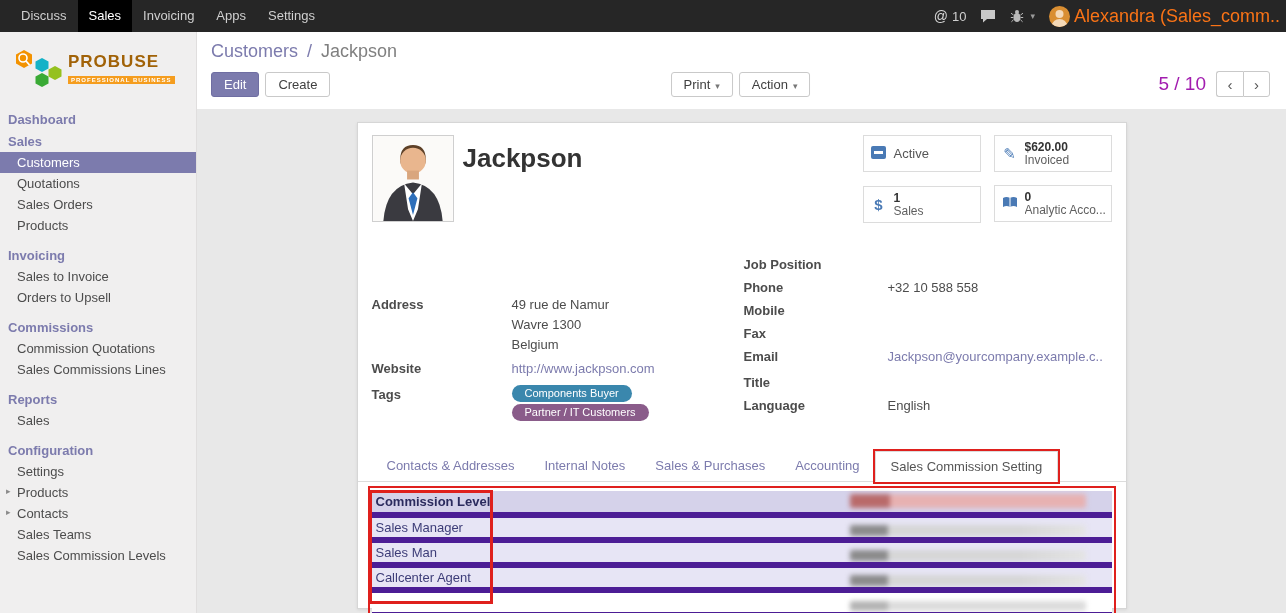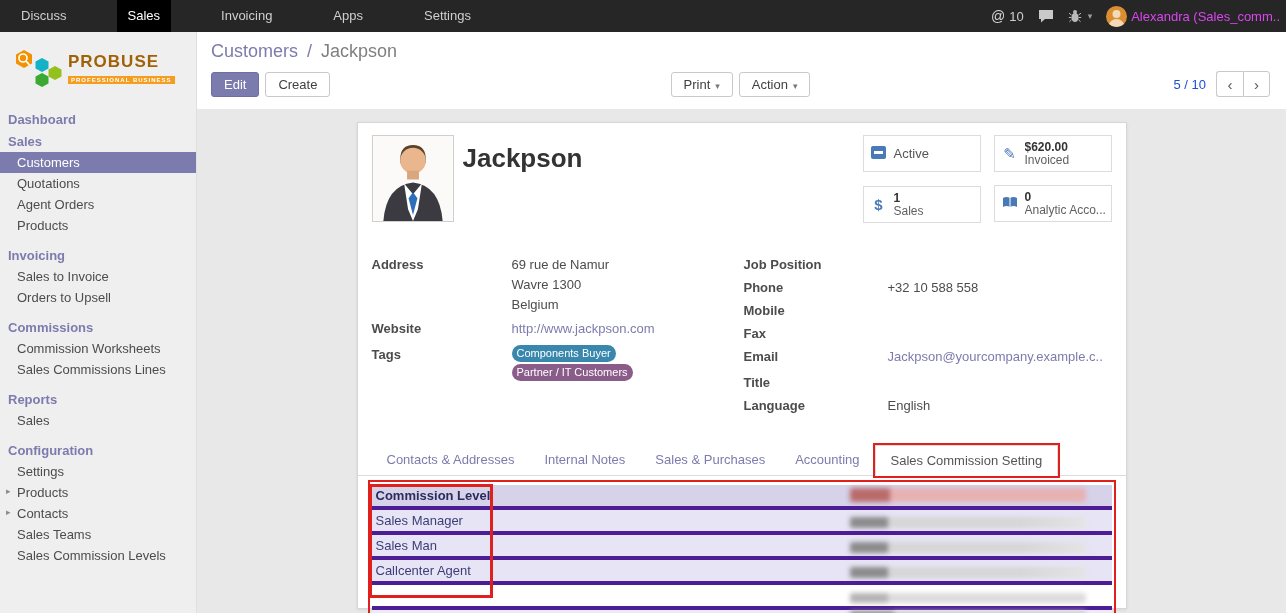--- a/index.html
+++ b/index.html
@@ -1,29 +1,29 @@
 <!DOCTYPE html>
 <html><head>
 <meta charset="utf-8">
 <style>
   * { margin:0; padding:0; box-sizing:border-box; }
   html,body { width:1286px; height:613px; overflow:hidden; }
   body { font-family:"Liberation Sans", sans-serif; background:#e8e8e8; font-size:13px; color:#4c4c4c; }
 
   
   .topbar { height:32px; background:#262626; display:flex; align-items:center; justify-content:space-between; padding:0 6px 0 10px; }
-  .tb-menus { display:flex; height:32px;gap:39px; }
+  .tb-menus { display:flex; height:32px; }
   .tb-menu { color:#cfcfcf; padding:0 11px; line-height:32px; cursor:pointer; font-size:13px; }
   .tb-menu.active { background:#000; color:#fff; }
   .tb-right { display:flex; align-items:center; color:#cfcfcf; gap:14px; }
   .tb-item { display:flex; align-items:center; gap:4px; cursor:pointer; }
   .at-glyph { font-size:14px; color:#d8d8d8; }
   .tb-caret { font-size:9px; color:#9a9a9a; margin-left:2px; }
   .user-avatar { width:21px; height:21px; border-radius:50%; background:#d98e32; display:inline-flex; align-items:center; justify-content:center; overflow:hidden; }
-  .tb-user-name { color:#d946ef; font-size:13px; white-space:nowrap; }
+  .tb-user-name { color:#f97316; font-size:18px; white-space:nowrap; }
 
   
   .app { display:flex; height:581px; }
   .sidebar { width:197px; background:#f0efef; border-right:1px solid #e0dede; flex-shrink:0; }
   .main { flex:1; display:flex; flex-direction:column; background:#e8e8e8; }
 
   
   .logo { padding:14px 8px 16px 12px; display:flex; align-items:center; gap:6px; cursor:pointer; }
   .logo-title { color:#a16207; font-weight:bold; font-size:17px; letter-spacing:1px; line-height:17px; }
   .logo-sub { background:#f59d1e; color:#fff; font-size:6px; font-weight:bold; letter-spacing:1px; padding:1px 3px; margin-top:2px; display:inline-block; }
@@ -39,21 +39,21 @@
   .breadcrumb a { color:#7c7bad; text-decoration:none; cursor:pointer; }
   .bc-sep { color:#7c7bad; margin:0 4px; }
   .bc-current { color:#808080; }
   .cp-row { display:flex; align-items:center; margin-top:9px; position:relative; height:26px; }
   .btn { font-size:13px; padding:4px 12px; background:#fff; border:1px solid #c9c9c9; border-radius:3px; color:#404040; cursor:pointer; }
   .btn.primary { background:#7c7bad; border-color:#6f6ea2; color:#fff; }
   .cp-left { display:flex; gap:6px; }
   .cp-center { position:absolute; left:50%; transform:translateX(-50%); display:flex; gap:6px; }
   .btn .caret { font-size:9px; color:#777; margin-left:5px; }
   .cp-right { margin-left:auto; display:flex; align-items:center; gap:10px; }
-  .pager-text { color:#1d4ed8; font-size:13px; }
+  .pager-text { color:#a21caf; font-size:19px; }
   .pager-btns { display:flex; }
   .pager-btns button { width:27px; height:26px; background:#fff; border:1px solid #c9c9c9; color:#555; font-size:15px; cursor:pointer; }
   .pager-btns button:first-child { border-radius:3px 0 0 3px; border-right:none; }
   .pager-btns button:last-child { border-radius:0 3px 3px 0; }
 
   
   .content { flex:1; overflow:hidden; }
   .sheet { width:770px; height:487px; margin:13px auto 0; background:#fff; border:1px solid #d6d6d6; box-shadow:0 1px 3px rgba(0,0,0,.08); position:relative; }
   .sheet-top { display:flex; padding:12px 14px 0 14px; }
   .avatar-box { width:82px; height:87px; border:1px solid #cfcfcf; background:#fdfdfd; flex-shrink:0; }
@@ -65,44 +65,44 @@
   .stat-icon { color:#4a7ab5; font-size:15px; width:18px; text-align:center; flex-shrink:0; }
   .icon-toggle { width:15px; height:13px; background:#4a7ab5; border-radius:2px; position:relative; }
   .icon-toggle::after { content:""; position:absolute; left:3px; top:5px; width:9px; height:3px; background:#fff; }
   .stat-single { font-size:13px; color:#555; }
   .stat-text { display:flex; flex-direction:column; line-height:13px; overflow:hidden; }
   .stat-val { font-size:12px; font-weight:bold; color:#333; white-space:nowrap; }
   .stat-label { font-size:12px; color:#5f5f5f; white-space:nowrap; }
 
   
   .fields { display:flex; padding:0 14px; margin-top:32px; }
-  .fcol-left { width:372px; flex-shrink:0; }
+  .fcol-left { width:372px; flex-shrink:0;margin-top:40px; }
   .fcol-right { flex:1; }
   .frow { display:flex; margin-bottom:4px; }
   .flabel { font-weight:bold; color:#4c4c4c; font-size:13px; flex-shrink:0; line-height:19px; }
   .fcol-left .flabel { width:140px; }
   .fcol-right .flabel { width:144px; }
   .fval { color:#4c4c4c; font-size:13px; line-height:19px; min-height:17px; flex:1; }
   .fval a { color:#7c7bad; text-decoration:none; cursor:pointer; }
   .addr-line { line-height:20px; }
   .tags { display:flex; flex-direction:column; align-items:flex-start; gap:2px; }
-  .tag { color:#fff; font-size:11px; padding:2px 5px; border-radius:9px; line-height:13px; }
+  .tag { color:#fff; font-size:11px; padding:2px 13px; border-radius:9px; line-height:13px; }
   .tag-blue { background:#3a87ad; }
   .tag-purple { background:#8a5c8a; }
 
   
   .tabs { display:flex; margin-top:26px; padding-left:14px; border-bottom:1px solid #dcdcdc; position:relative; }
   .tab { padding:7px 15px; font-size:13px; color:#7c7bad; cursor:pointer; white-space:nowrap; }
   .tab.active { color:#555; background:#fff; border:1px solid #dcdcdc; border-bottom:1px solid #fff; margin-bottom:-1px; box-shadow:0 0 0 2px #df201d; position:relative; z-index:2; }
 
   
   .table-wrap { margin:9px 14px 0 14px; position:relative; font-size:13px; }
   .thead { height:21px; background:#d5d2ea; display:flex; align-items:center; position:relative; }
   .thead .lvl { font-weight:bold; color:#2b2b5e; }
-  .trow { height:25px; background:#e7e5f5; border-top:4px solid #4c1d95; display:flex; align-items:center; position:relative; cursor:pointer; }
+  .trow { height:25px; background:#e7e5f5; border-top:6px solid #4c1d95; display:flex; align-items:center; position:relative; cursor:pointer; }
   .lvl { width:104px; padding-left:4px; color:#3d3d78; white-space:nowrap; }
   .trow.rowempty { background:#fff; }
   .trow.rowthin { height:12px; background:#edebf7; }
   .redact { position:absolute; left:478px; width:236px; filter:blur(2.5px); border-radius:2px; pointer-events:none; }
   .redact.pink { top:3px; height:14px; background:linear-gradient(90deg,#b96a6a 0 40px,#e7b1b1 40px); }
   .redact.gray { top:7px; height:11px; background:linear-gradient(90deg,#8a8a8a 0 38px,#d6d6d6 38px 72%,#e4e4e4); }
   .redact.light { top:8px; height:10px; background:linear-gradient(90deg,#b3b3b3 0 38px,#dcdcdc 38px); }
   .redact.darkstrip { top:1px; height:9px; background:linear-gradient(90deg,#8c8c8c 0 44px,#cfcfcf 44px); }
   .anno-outer { position:absolute; left:-4px; top:-5px; width:calc(100% + 8px); height:140px; border:2px solid #df201d; z-index:5; pointer-events:none; }
   .anno-leftcol { position:absolute; left:-3px; top:-1px; width:124px; height:114px; border:3px solid #df201d; z-index:6; pointer-events:none; }
@@ -163,29 +163,29 @@
       <div>
         <div class="logo-title">PROBUSE</div>
         <span class="logo-sub">PROFESSIONAL BUSINESS</span>
       </div>
     </div>
     <nav>
       <div class="nav-heading first">Dashboard</div>
       <div class="nav-heading" style="margin-top:0;">Sales</div>
       <a class="nav-item active">Customers</a>
       <a class="nav-item">Quotations</a>
-      <a class="nav-item">Agent Orders</a>
+      <a class="nav-item">Sales Orders</a>
       <a class="nav-item">Products</a>
 
       <div class="nav-heading">Invoicing</div>
       <a class="nav-item">Sales to Invoice</a>
       <a class="nav-item">Orders to Upsell</a>
 
       <div class="nav-heading">Commissions</div>
-      <a class="nav-item">Commission Worksheets</a>
+      <a class="nav-item">Commission Quotations</a>
       <a class="nav-item">Sales Commissions Lines</a>
 
       <div class="nav-heading">Reports</div>
       <a class="nav-item">Sales</a>
 
       <div class="nav-heading">Configuration</div>
       <a class="nav-item">Settings</a>
       <a class="nav-item">
         <span class="tri">▸</span>
         <span>Products</span>
@@ -275,21 +275,21 @@
               </span>
             </button>
           </div>
         </div>
 
         <div class="fields">
           <div class="fcol-left">
             <div class="frow">
               <span class="flabel">Address</span>
               <div class="fval">
-                <div class="addr-line">69 rue de Namur</div>
+                <div class="addr-line">49 rue de Namur</div>
                 <div class="addr-line">Wavre 1300</div>
                 <div class="addr-line">Belgium</div>
               </div>
             </div>
             <div class="frow" style="margin-top:3px;">
               <span class="flabel">Website</span>
               <div class="fval"><a>http://www.jackpson.com</a></div>
             </div>
             <div class="frow" style="margin-top:7px;">
               <span class="flabel">Tags</span>

